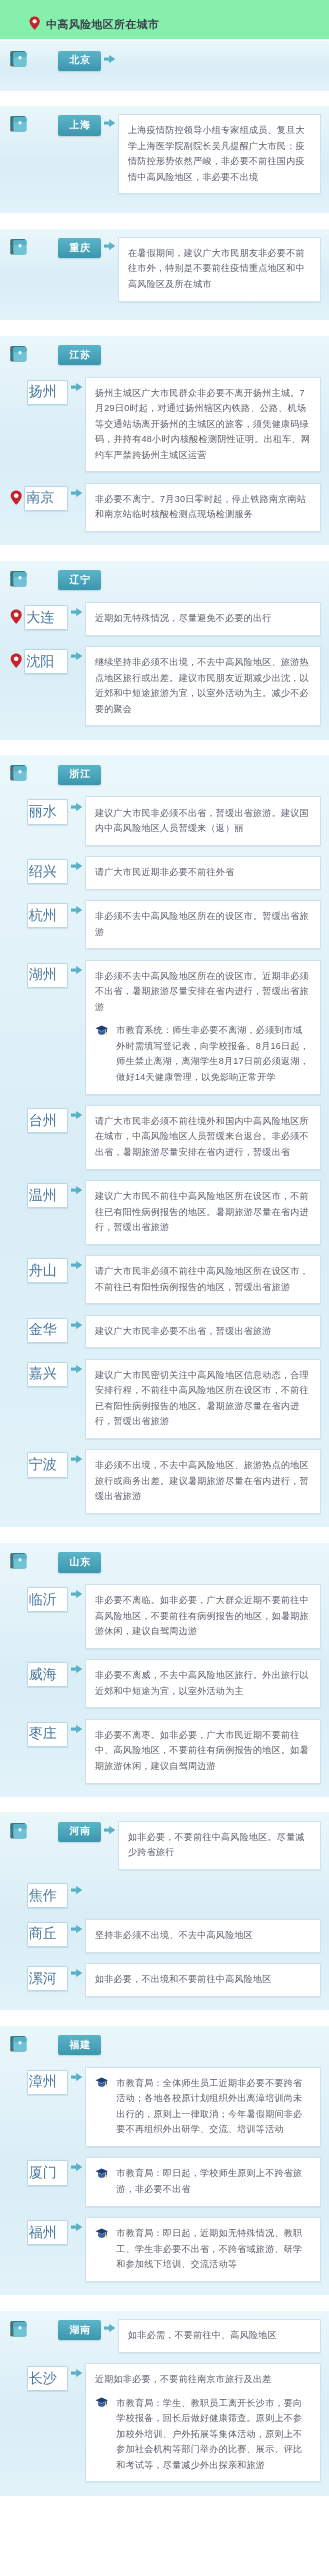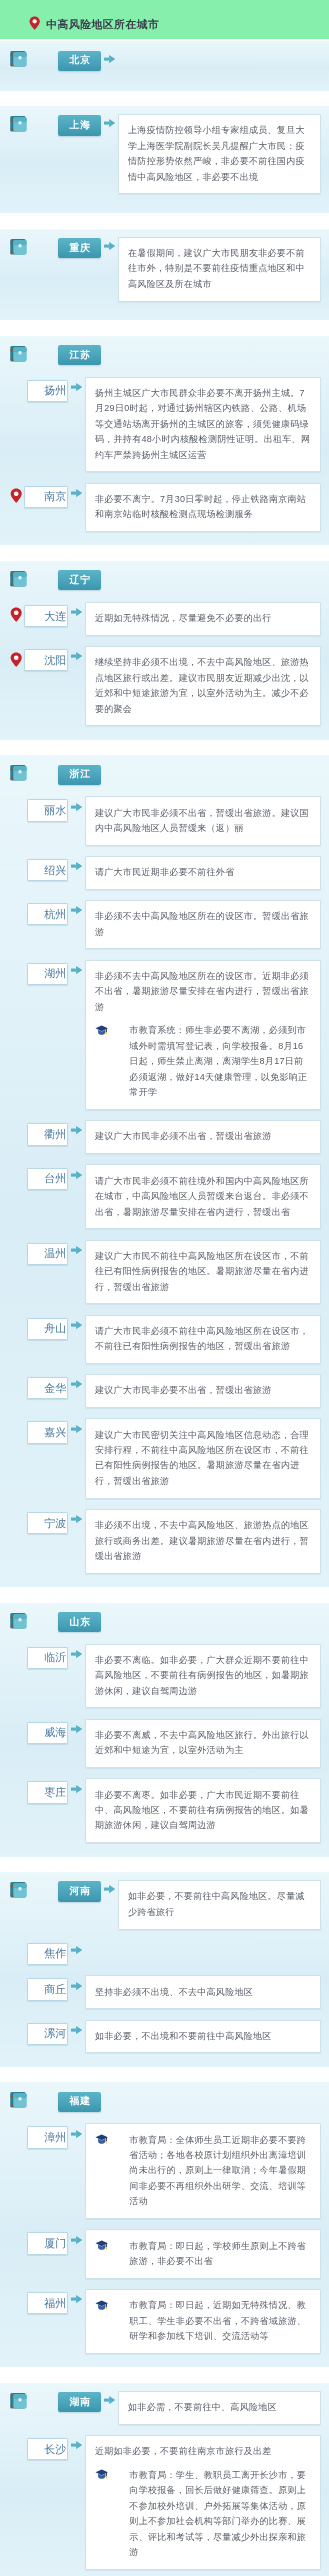--- a/index.html
+++ b/index.html
@@ -34,35 +34,35 @@
     box-shadow:0 1px 1.5px rgba(60,120,140,.25);
     white-space:nowrap;
   }
   
   .city-row{display:flex;align-items:flex-start;margin:10.3px 0 0 0;}
   .city-left{flex:0 0 61px;display:flex;align-items:center;box-sizing:border-box;padding-left:19.6px;margin-top:3.1px;}
   .city-left.has-pin{padding-left:3.1px;}
   .pin-icon{margin-right:1.5px;flex:0 0 auto;}
   .city-label{
     flex:1;background:#ffffff;border:0.5px solid #b9d7e5;border-radius:1.5px;
-    color:#49799f;font-size:11px;text-align:right;padding:2.6px 1px;
+    color:#49799f;font-size:14px;text-align:left;padding:2.6px 1px;
     box-shadow:0 0.5px 1px rgba(120,160,180,.25);white-space:nowrap;
   }
   .arrow-icon{flex:0 0 auto;margin:6.2px 2.1px 0 3.1px;}
   .prov-row .arrow-icon{margin-top:5.2px;}
   .content-box{
     flex:1;background:#ffffff;border:0.5px solid #cfe2ec;border-radius:1px;
     padding:8.2px 9.3px;margin-right:2.1px;
     font-size:9px;line-height:1.72;color:#565c66;letter-spacing:0.3px;
     box-shadow:0 0.5px 1px rgba(140,170,190,.18);
   }
   .content-box p{margin:0;}
   .content-box p + p{margin-top:8.2px;}
   .para{display:block;}
-  .para.edu{display:flex;gap:21px;align-items:flex-start;justify-content:flex-end;}
+  .para.edu{display:flex;gap:8px;align-items:flex-start;justify-content:flex-end;}
   .edu-icon{flex:0 0 auto;margin-top:1.5px;}
 </style>
 </head>
 <body>
 
 <div class="page">
   <div class="header">
     <span>
       <svg width="11.3" height="14.4" viewBox="0 0 22 28">
         <path d="M11 1 C5.2 1 1 5.4 1 10.6 C1 17 11 27 11 27 C11 27 21 17 21 10.6 C21 5.4 16.8 1 11 1 Z" fill="#c5232b"></path>
@@ -291,32 +291,20 @@
     <path d="M6 9 L6 15 C6 17 10 19 13 19 C16 19 20 17 20 15 L20 9 L13 12.5 Z" fill="#3a5fa0"></path>
     <rect x="21" y="7" width="2" height="7" fill="#16305e"></rect>
     <path d="M20.5 14 L24 14 L22.2 20 Z" fill="#f4c430"></path>
   </svg></span>
               <span>市教育系统：师生非必要不离湖，必须到市域外时需填写登记表，向学校报备。8月16日起，师生禁止离湖，离湖学生8月17日前必须返湖，做好14天健康管理，以免影响正常开学</span>
             </p>
           </div>
         </div>
         <div class="city-row">
           <span class="city-left ">
-            <span class="city-label">衢州</span>
-          </span>
-          <span class="arrow-icon"><svg width="11.3" height="8.2" viewBox="0 0 22 16">
-    <rect x="0" y="5" width="10" height="6" fill="#56b1c6"></rect>
-    <path d="M10 0 L22 8 L10 16 Z" fill="#56b1c6"></path>
-  </svg></span>
-          <div class="content-box">
-            <p class="para"><span>建议广大市民非必须不出省，暂缓出省旅游</span></p>
-          </div>
-        </div>
-        <div class="city-row">
-          <span class="city-left ">
             <span class="city-label">台州</span>
           </span>
           <span class="arrow-icon"><svg width="11.3" height="8.2" viewBox="0 0 22 16">
     <rect x="0" y="5" width="10" height="6" fill="#56b1c6"></rect>
     <path d="M10 0 L22 8 L10 16 Z" fill="#56b1c6"></path>
   </svg></span>
           <div class="content-box">
             <p class="para"><span>请广大市民非必须不前往境外和国内中高风险地区所在城市，中高风险地区人员暂缓来台返台。非必须不出省，暑期旅游尽量安排在省内进行，暂缓出省</span></p>
           </div>
         </div>

